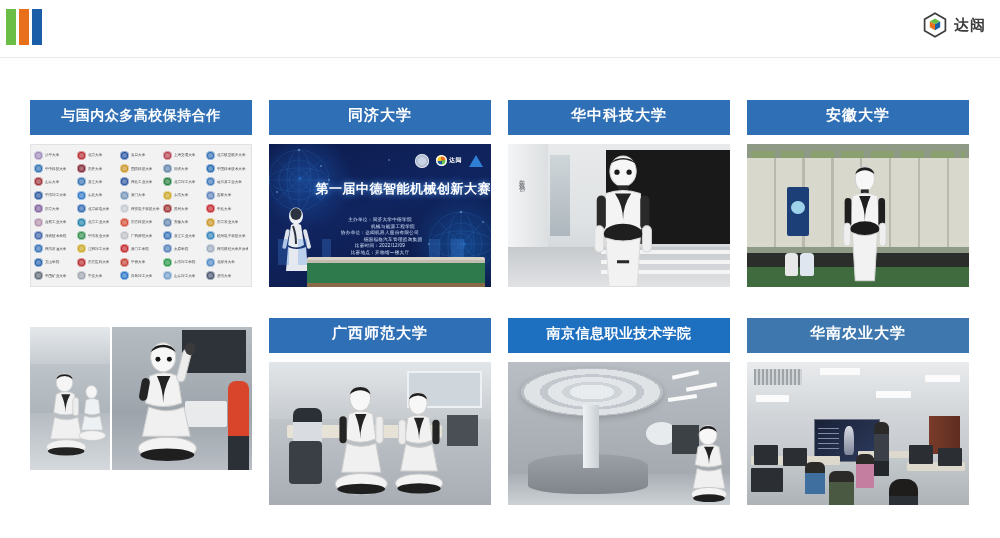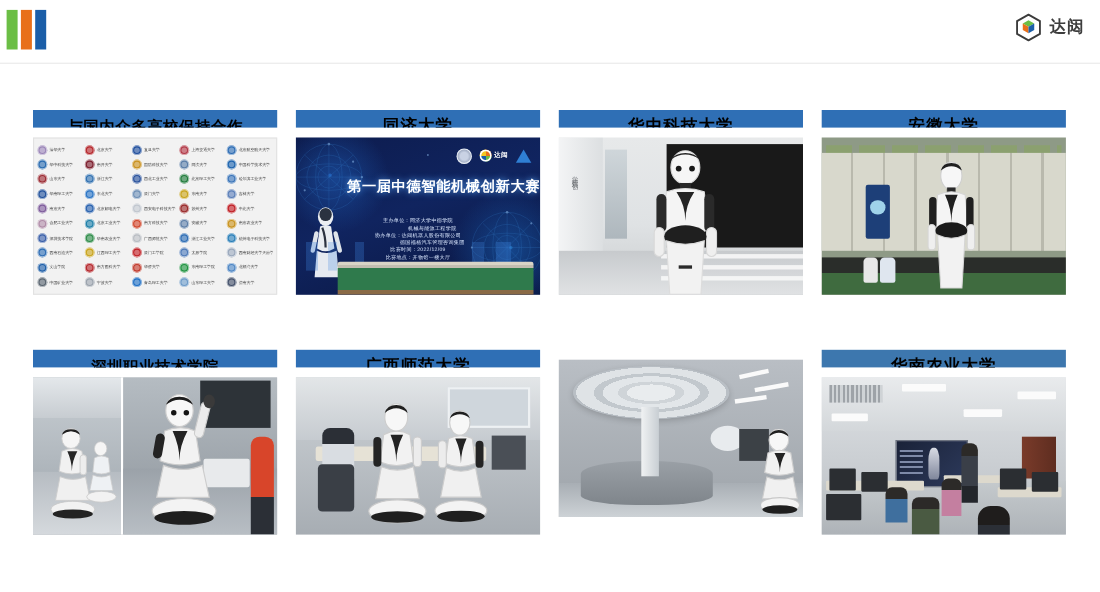--- a/index.html
+++ b/index.html
@@ -48,23 +48,23 @@
     position:absolute; left:30px; top:100px;
     width:940px; height:405px;
     display:grid;
     grid-template-columns:repeat(4, 222px);
     grid-template-rows:repeat(2, 190px);
     column-gap:17px; row-gap:28px;
   }
   .case-card { width:222px; display:flex; flex-direction:column; }
 
   .card-title {
-    height:16px; line-height:30px;
+    height:35px; line-height:30px;
     text-align:center;
-    color:#000000; font-size:15px; font-weight:bold;
+    color:#ffffff; font-size:15px; font-weight:bold;
     letter-spacing:1px;
     white-space:nowrap; overflow:hidden;
   }
   .card-title.t-sm { font-size:14px; letter-spacing:0.5px; }
 
   .card-photo {
     margin-top:9px;
     width:222px; height:143px;
     position:relative; overflow:hidden;
     background:#cfd3d6;
@@ -653,21 +653,20 @@
           <path d="M17 70 q13 6 26 0 l-3 50 h-20z" fill="#f2f2f2" stroke="#d5d5d5"></path>
         </svg>
         <div style="position:absolute;left:17%;bottom:8%;width:6%;height:16%;background:#e8e8e8;border-radius:4px 4px 2px 2px;"></div>
         <div style="position:absolute;left:24%;bottom:8%;width:6%;height:16%;background:#dfe6ef;border-radius:4px 4px 2px 2px;"></div>
         <div class="cap-text" style="left:48%; bottom:5%;">&nbsp;</div>
       </div>
     </div>
   </div>
 
   <div class="case-card">
-    <div class="card-title t-sm" style="background:#2F6FB5">深圳职业技术学院</div>
     <div class="card-photo">
       <div class="p5-left">
         <div style="position:absolute;left:0;top:0;width:100%;height:26%;background:linear-gradient(180deg,#e4e8eb,#c7ccd1)"></div>
         <div style="position:absolute;left:0;bottom:0;width:100%;height:40%;background:linear-gradient(180deg,#b6bcc2,#d5d9dd)"></div>
         <svg class="bot" style="left:16%; top:26%; width:62%; height:70%;" viewBox="0 0 60 100">
           <ellipse cx="26" cy="12" rx="10" ry="11" fill="#f5f5f5" stroke="#cdcdcd"></ellipse>
           <path d="M16 8 q10 -8 20 0 q-2 -6 -10 -6 q-8 0 -10 6z" fill="#1f1f1f"></path>
           <path d="M16 26 q12 -6 22 0 l3 22 q-14 6 -28 0z" fill="#f1f1f1" stroke="#cfcfcf"></path>
           <path d="M22 26 q5 11 5 22 q0 -11 6 -22z" fill="#262626"></path>
           <rect x="36" y="30" width="7" height="22" rx="3.5" fill="#ededed" stroke="#cdcdcd"></rect>
@@ -735,20 +734,21 @@
           <rect x="42" y="28" width="7" height="24" rx="3.5" fill="#242424"></rect>
           <path d="M16 52 q13 6 26 0 l5 26 h-36z" fill="#f0f0f0" stroke="#cdcdcd"></path>
           <ellipse cx="29" cy="90" rx="23" ry="9" fill="#f3f3f3" stroke="#c9c9c9"></ellipse>
           <ellipse cx="29" cy="95" rx="21" ry="5" fill="#1f1f1f"></ellipse>
         </svg>
       </div>
     </div>
   </div>
 
   <div class="case-card">
+    <div class="card-title t-sm" style="background:#1D6FC0">南京信息职业技术学院</div>
     <div class="card-photo p7">
       <div class="scene">
         <div class="p7-ceil"></div>
         <div style="position:absolute;left:74%;top:8%;width:12%;height:3%;background:#fafafa;transform:rotate(-12deg)"></div>
         <div style="position:absolute;left:80%;top:16%;width:14%;height:3%;background:#fafafa;transform:rotate(-10deg)"></div>
         <div style="position:absolute;left:72%;top:24%;width:13%;height:3%;background:#fafafa;transform:rotate(-8deg)"></div>
         <div class="p7-floor"></div>
         <div class="p7-counter"></div>
         <div class="p7-col"></div>
         <div style="position:absolute;left:62%;top:42%;width:14%;height:16%;background:#e8ebee;border-radius:50%;"></div>

